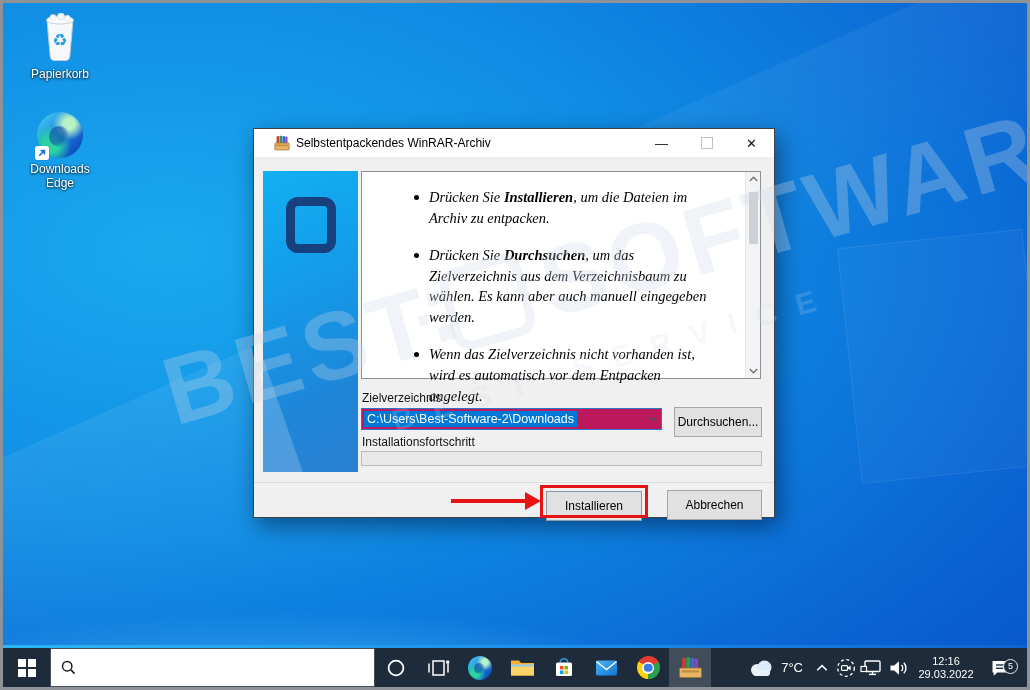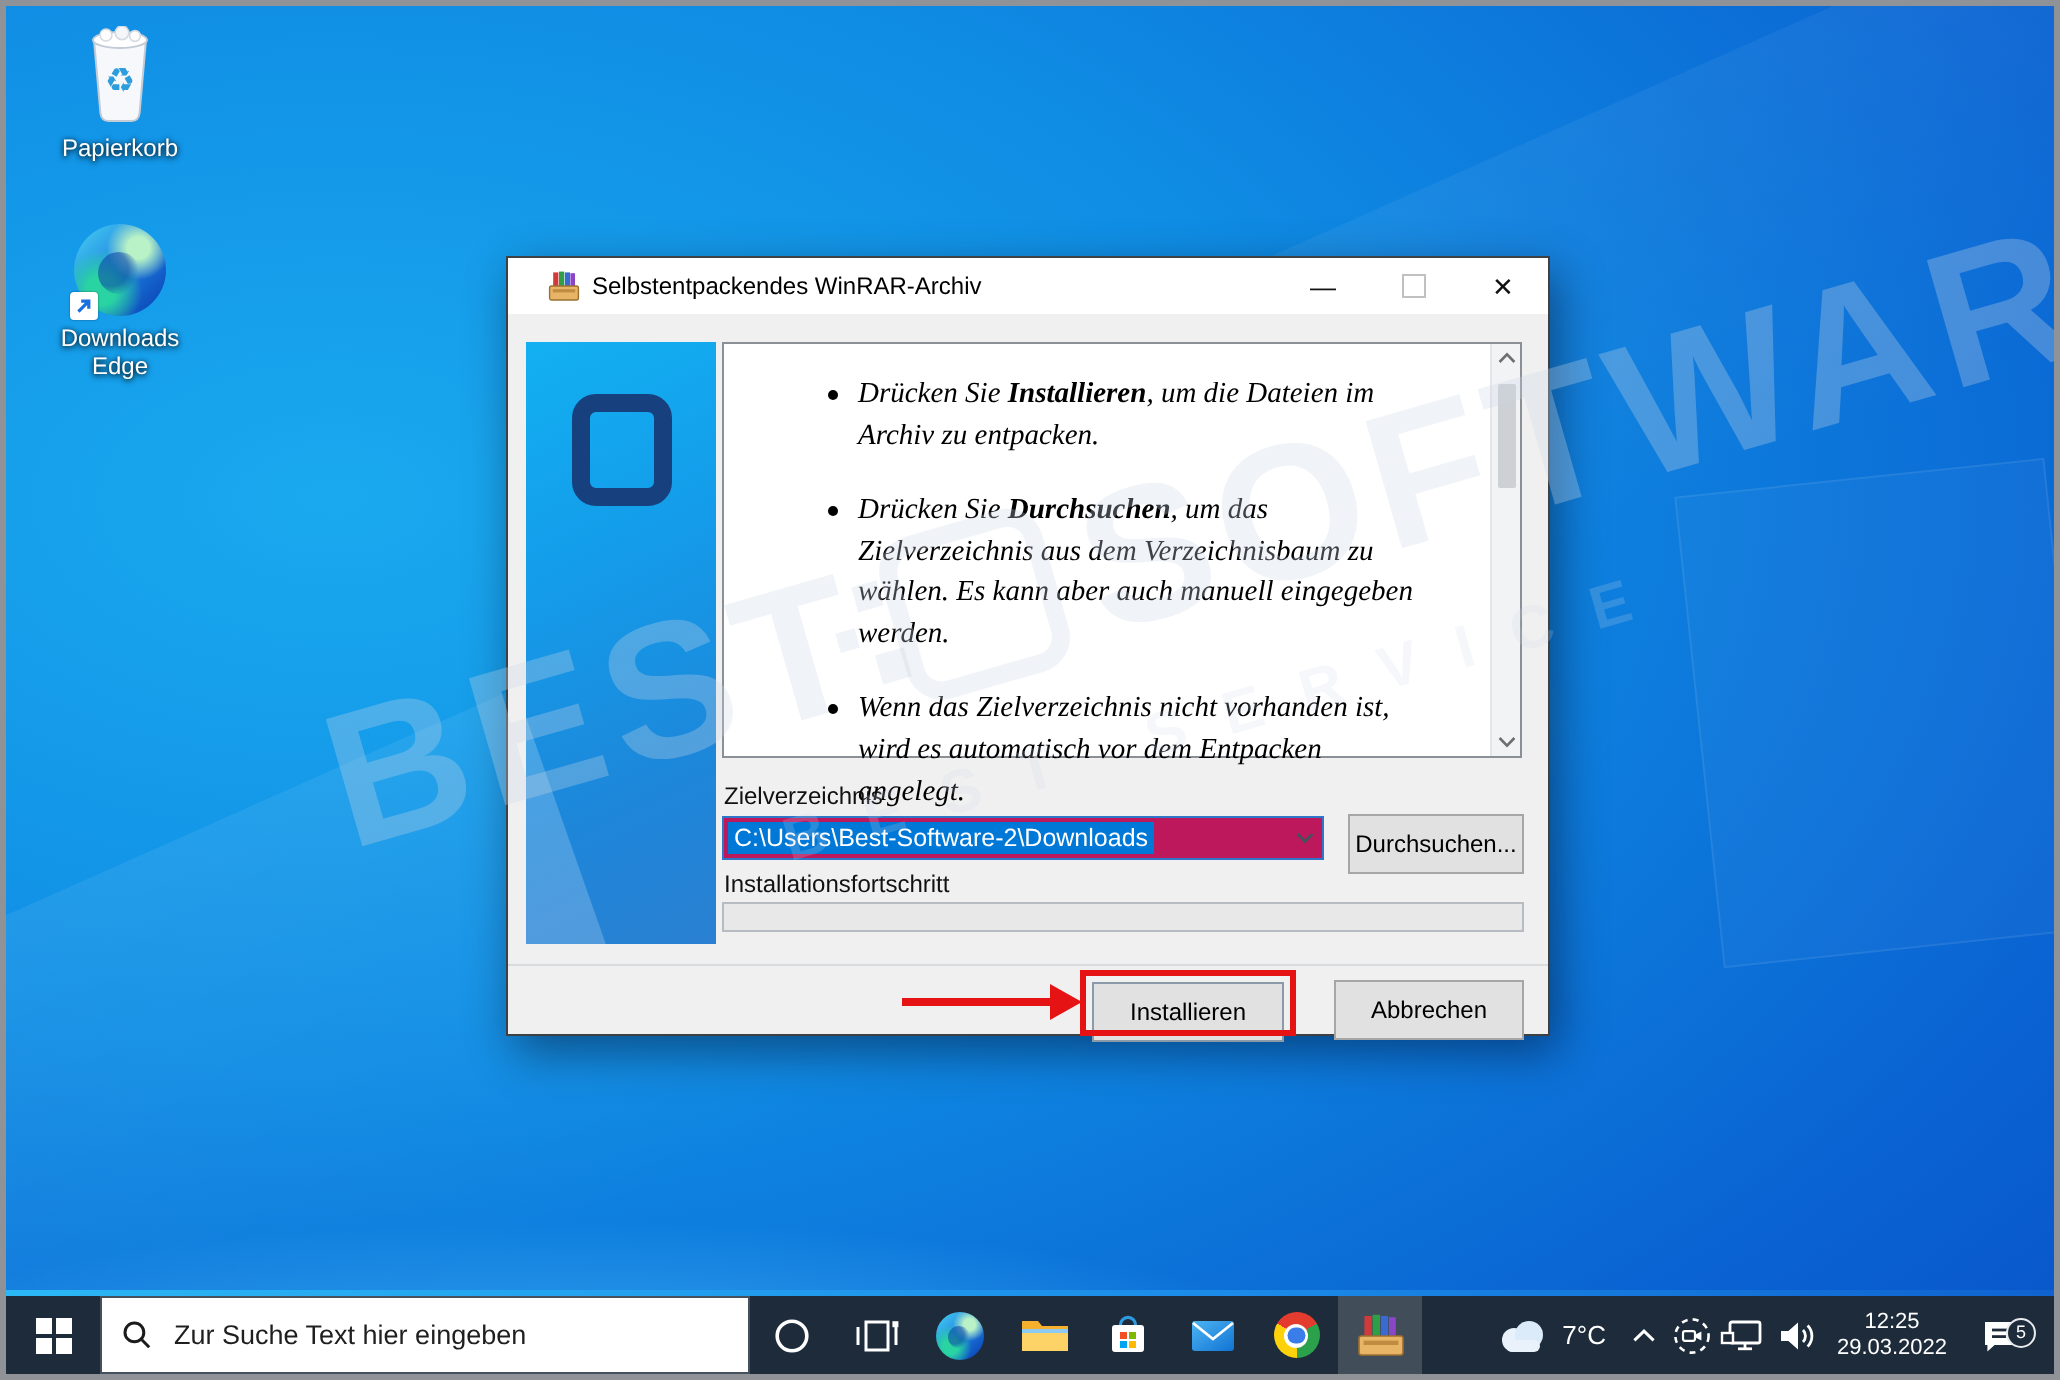--- a/index.html
+++ b/index.html
@@ -245,21 +245,20 @@
           <i></i>
           <i></i>
         </span>
     </div>
 
     <div class="searchbox">
       <svg width="15" height="15" viewBox="0 0 15 15">
         <circle cx="6.2" cy="6.2" r="4.7" stroke="#1b1b1b" stroke-width="1.5" fill="none"></circle>
         <line x1="9.9" y1="9.9" x2="13.6" y2="13.6" stroke="#1b1b1b" stroke-width="1.5"></line>
       </svg>
-      <input type="text" readonly="" placeholder="Zur Suche Text hier eingeben" style="">
     </div>
 
     <div class="tb-btn appbtn">
       <svg width="20" height="20" viewBox="0 0 20 20">
         <circle cx="10" cy="10" r="7.4" stroke="#fff" stroke-width="1.8" fill="none"></circle>
       </svg>
     </div>
 
     <div class="tb-btn appbtn">
       <svg width="23" height="22" viewBox="0 0 23 22">
@@ -353,21 +352,21 @@
         </svg>
       </div>
       <div class="titem vol">
         <svg width="21" height="18" viewBox="0 0 21 18">
           <path d="M2.5,6.5 h3.7 l4.8,-4.3 v13.6 l-4.8,-4.3 h-3.7 z" fill="#fff"></path>
           <path d="M13.5,6 a4.3,4.3 0 0 1 0,6" stroke="#fff" stroke-width="1.4" fill="none"></path>
           <path d="M15.8,3.7 a7.6,7.6 0 0 1 0,10.6" stroke="#fff" stroke-width="1.4" fill="none"></path>
         </svg>
       </div>
       <div class="titem clock">
-        <span>12:25</span>
+        <span>12:16</span>
         <span>29.03.2022</span>
       </div>
       <div class="titem action">
         <svg width="22" height="20" viewBox="0 0 22 20">
           <path d="M2.5,3 h17 v11.5 h-12.2 l-3.6,3.2 v-3.2 h-1.2 z" fill="#fff"></path>
           <line x1="6" y1="7" x2="16" y2="7" stroke="#1d2b3a" stroke-width="1.4"></line>
           <line x1="6" y1="10.3" x2="13" y2="10.3" stroke="#1d2b3a" stroke-width="1.4"></line>
         </svg>
         <span class="badge">5</span>
       </div>

